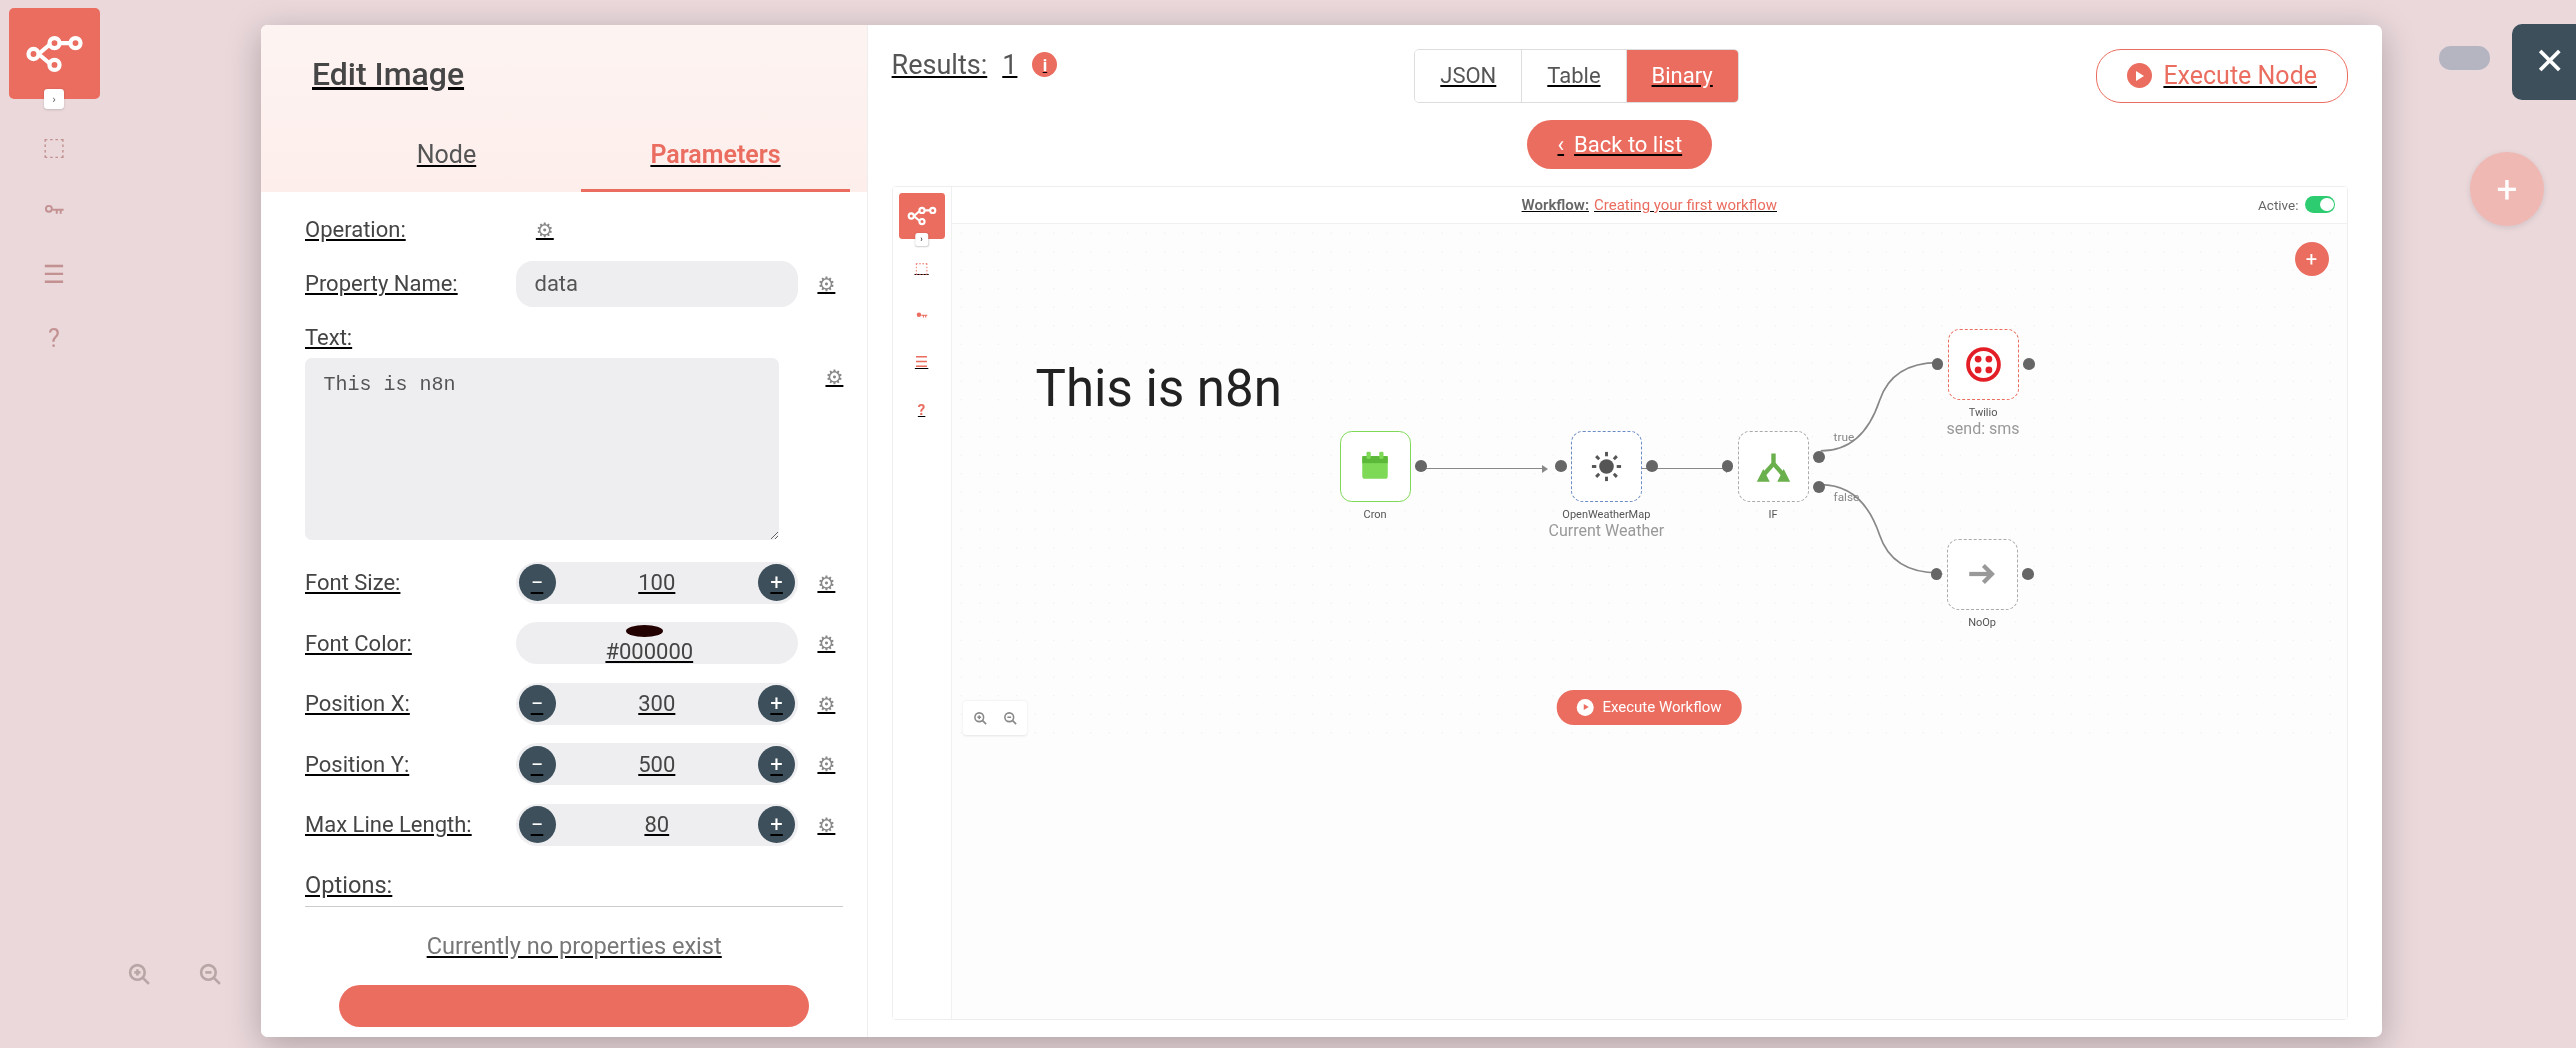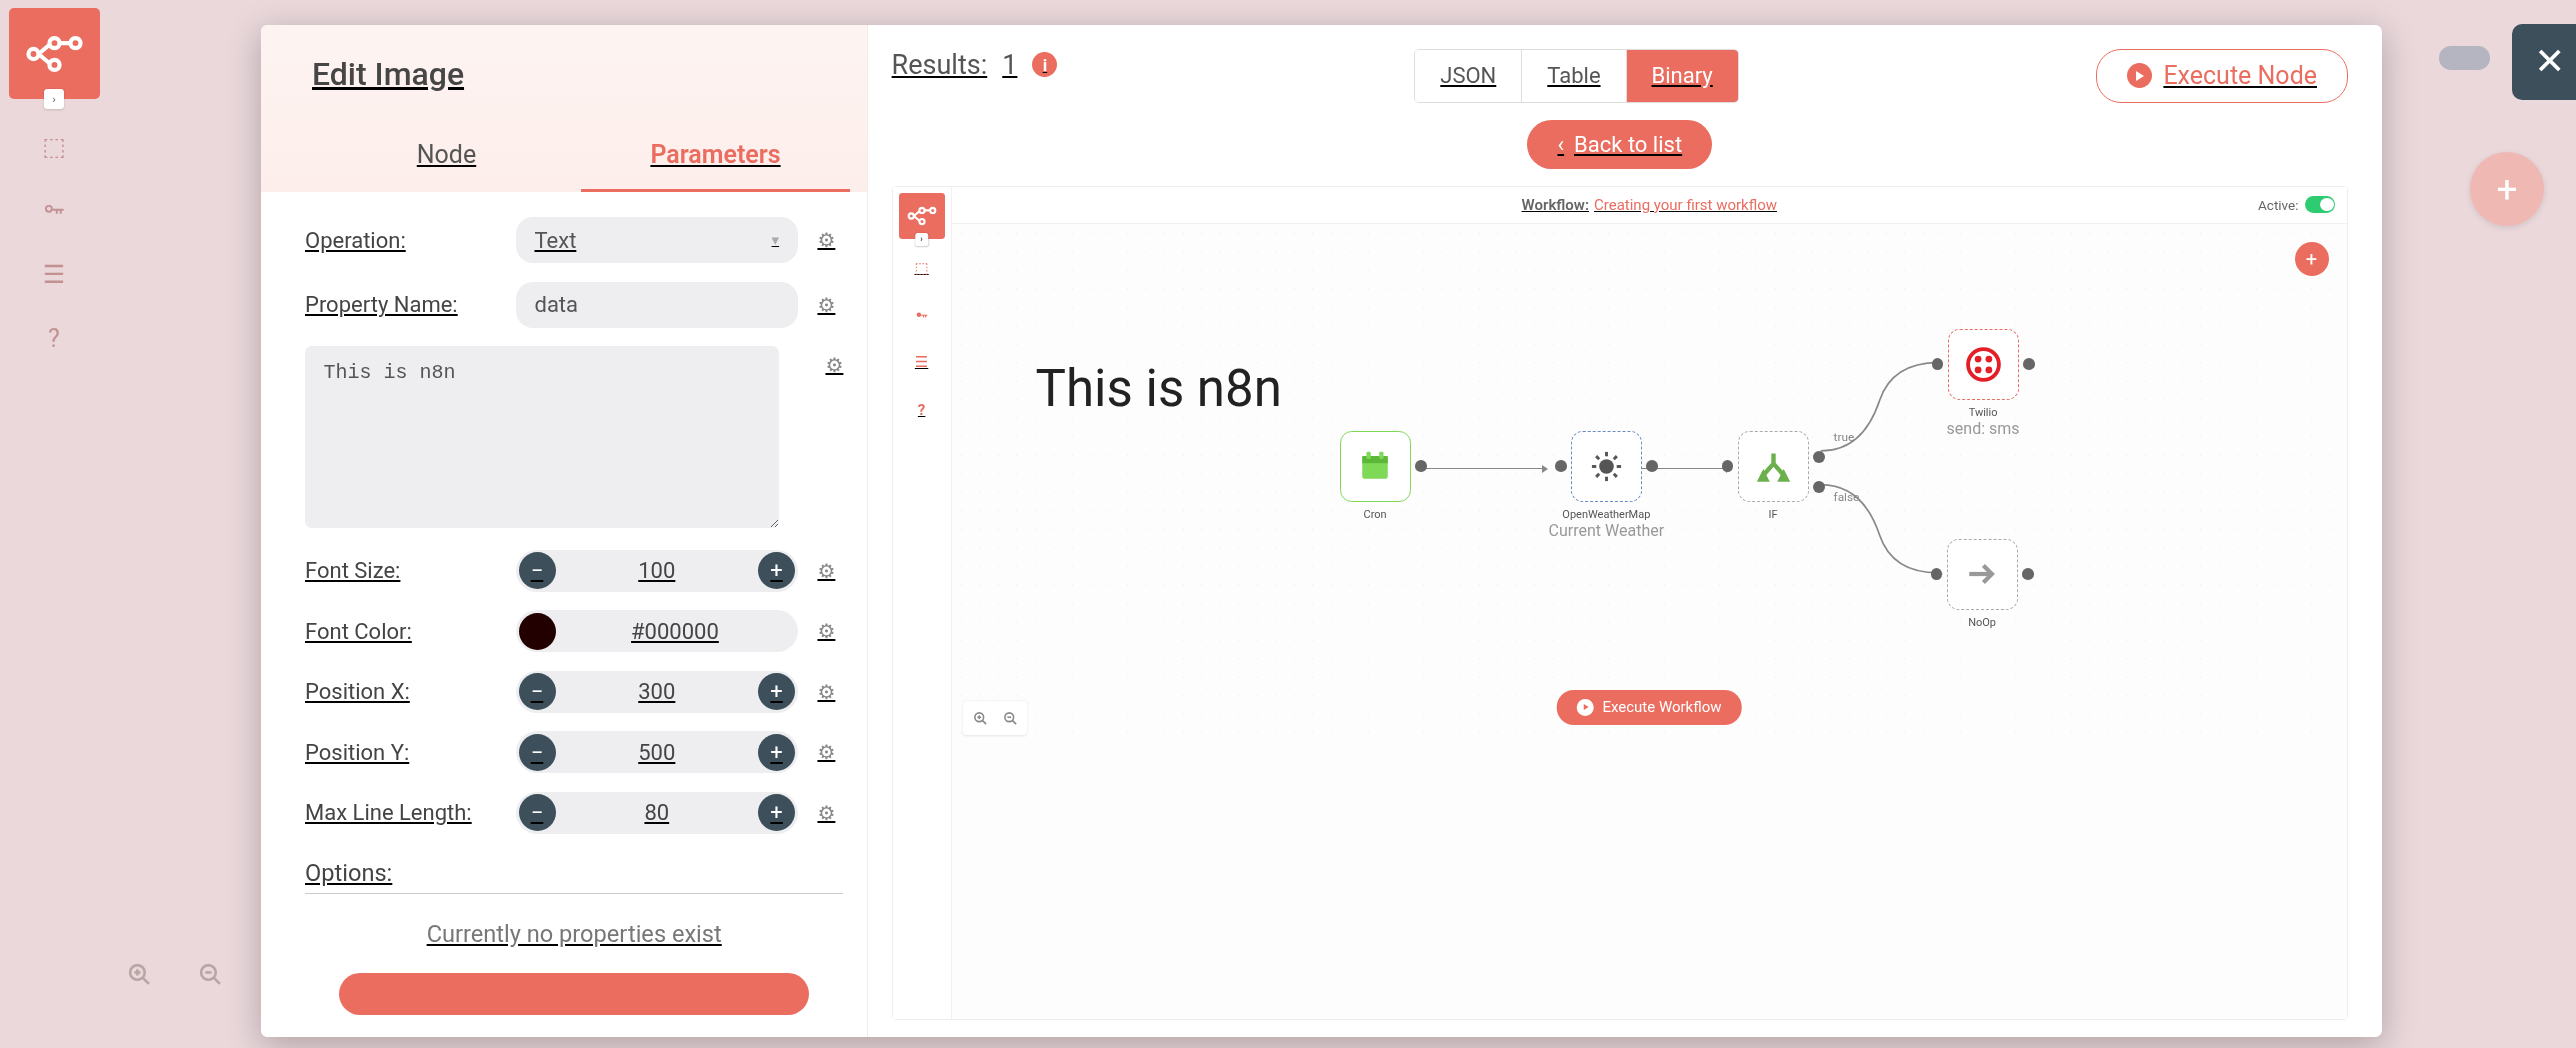--- a/index.html
+++ b/index.html
@@ -43,21 +43,21 @@
 .textarea-wrap { width: 100%; }
 .textarea { background:#eeeef1; border:none; border-radius:6.7px; width:474px; height:182px; padding:15px 18.5px; font-family: "Courier New", monospace; font-size:20px; color:#555; resize:both;}
 .text-row-label { font-size:22px; color:#444; margin-bottom:8.4px;}
 .text-row { display:flex; align-items:flex-start; margin-bottom:18.5px;}
 .text-gear { margin-left:11.8px; margin-top:6.7px; color:#888; font-size:20px;}
 
 .num-ctrl { display:flex; align-items:center; background:#eeeef1; border-radius:22px; height:42px; overflow:hidden;}
 .num-btn { width:37px;height:37px; border-radius:50%; background:#3c4f5a; color:#fff; display:flex;align-items:center;justify-content:center; font-size:22px; margin:2.5px; cursor:pointer;}
 .num-val { flex:1; text-align:center; font-size:22px; color:#444;}
 
-.color-ctrl { display:flex; align-items:center; background:#eeeef1; border-radius:22px; height:42px; padding-right:15px;}
+.color-ctrl { display:flex; align-items:center; background:#eeeef1; border-radius:22px; height:42px; padding-right:15px;flex-direction:column;}
 .color-swatch { width:37px;height:37px;border-radius:50%; background:#220000; margin:2.5px 11.8px 2.5px 2.5px;}
 .color-val { flex:1; text-align:center; font-size:22px; color:#444;}
 
 .options-label { font-size:23.6px; color:#444; margin-top:25px; margin-bottom:6.7px;}
 .options-hr { border:none; border-top:0.8px solid #ccc; margin-bottom:17px;}
 .no-props { text-align:center; color:#777; font-size:23.6px; padding:8.4px 0 25px;}
 .add-option-btn { background:#ea6d60; color:#fff; border-radius:25px; height:42px; margin:0 34px; }
 
 
 .right-panel { flex:1; display:flex; flex-direction:column; padding: 23.6px 34px 17px 23.6px; position:relative;}
@@ -178,37 +178,32 @@
       <h2>Edit Image</h2>
       <div class="lp-tabs">
         <div class="lp-tab">Node</div>
         <div class="lp-tab active">Parameters</div>
       </div>
     </div>
     <div class="lp-body">
 
       <div class="param-row">
         <div class="param-label">Operation:</div>
-        <div class="param-ctrl">
-          <div class="dropdown">
-            <span>Text</span>
-            <span class="chev">▾</span>
-          </div>
-        </div>
         <div class="gear">⚙</div>
       </div>
 
       <div class="param-row">
         <div class="param-label">Property Name:</div>
         <div class="param-ctrl">
           <input class="text-input" value="data" style="">
         </div>
         <div class="gear">⚙</div>
       </div>
 
+      <div class="text-row-label">Text:</div>
       <div class="text-row">
         <div class="textarea-wrap">
           <textarea class="textarea" style="">This is n8n</textarea>
         </div>
         <div class="text-gear">⚙</div>
       </div>
 
       <div class="param-row">
         <div class="param-label">Font Size:</div>
         <div class="param-ctrl">

